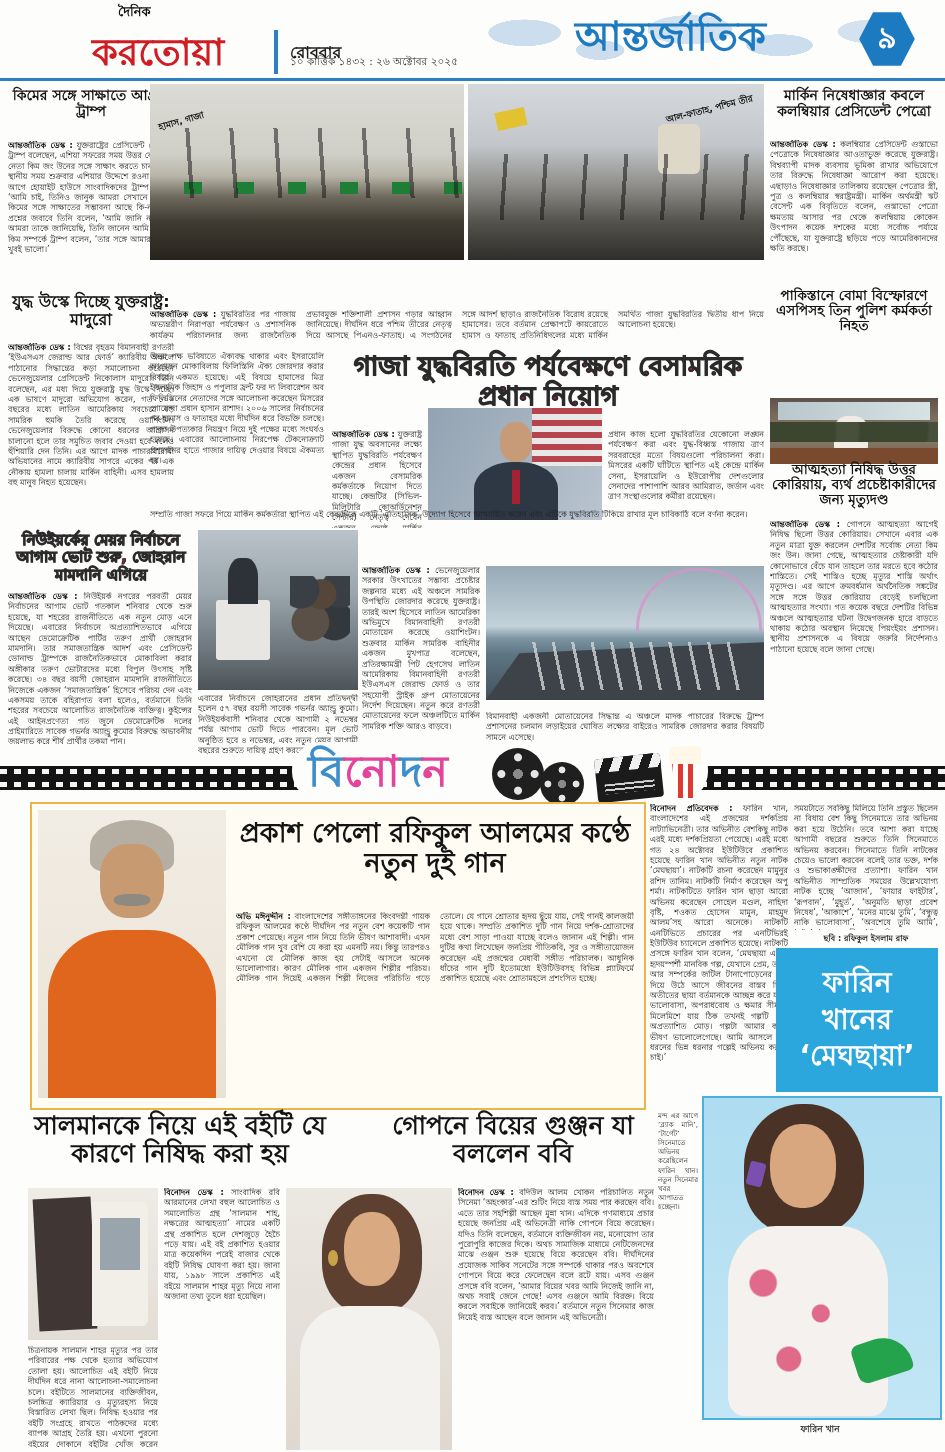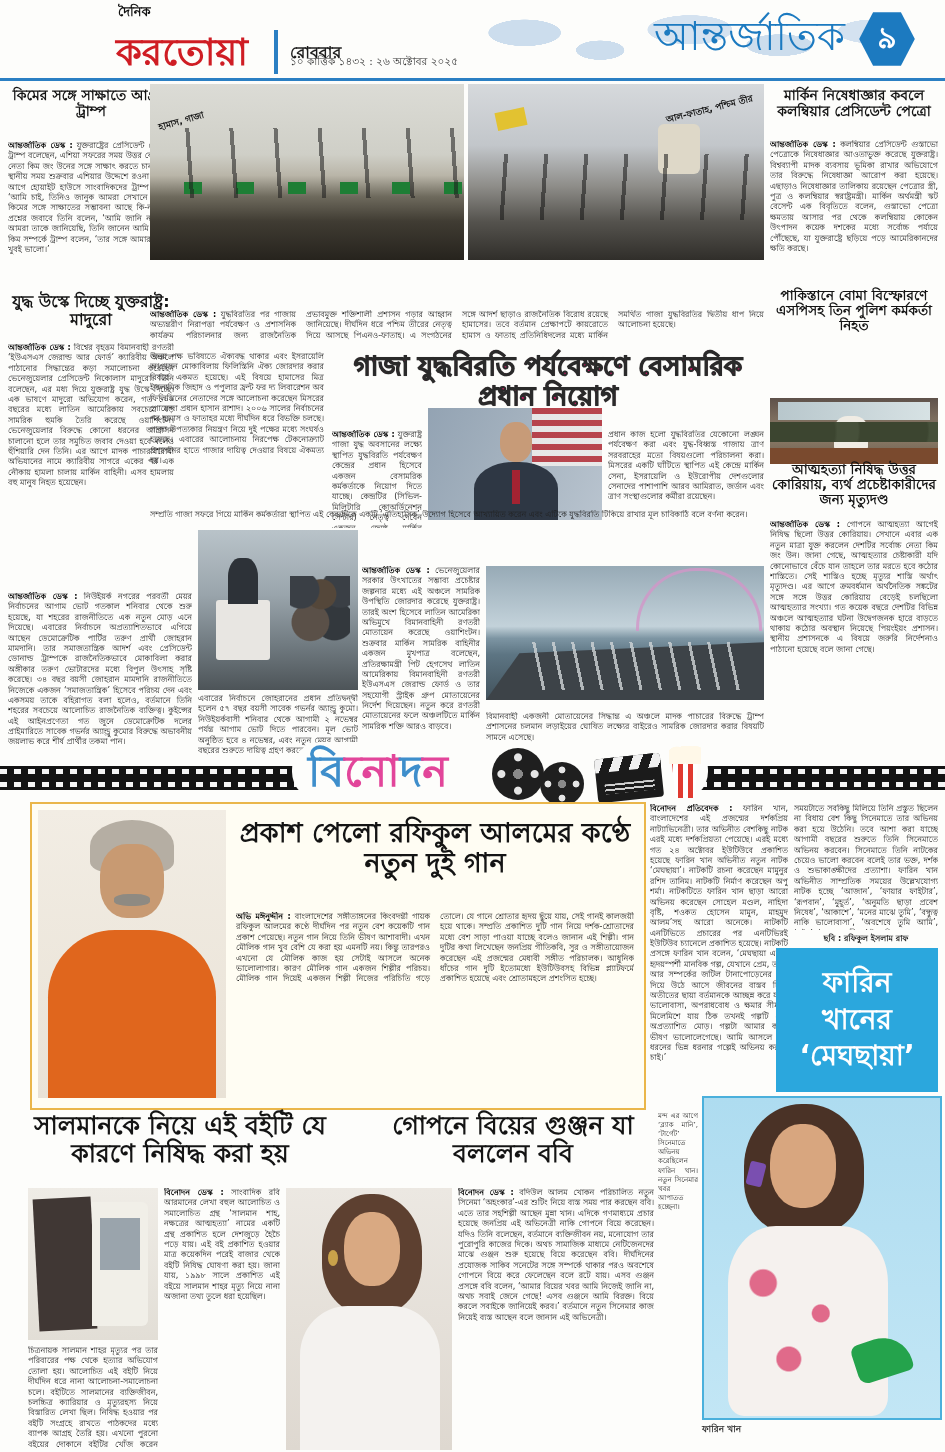--- a/index.html
+++ b/index.html
@@ -11,31 +11,31 @@
   .h-solid{font-weight:bold;color:#141414;text-align:center;line-height:1.12;}
   .h-outline{font-weight:bold;color:#be185d;-webkit-text-stroke:1.1px #2a2a2a;text-shadow:0 0 1px #444;
              text-align:center;line-height:1.15;}
   .h-red{font-weight:bold;color:#c1151b;text-align:center;white-space:nowrap;letter-spacing:-0.5px;}
   
   .bt{font-size:8px;line-height:1.3;text-align:justify;color:#222;margin:0;overflow:hidden;}
   .bt b{font-weight:bold;color:#000;}
   .cap{font-size:8px;line-height:1.3;text-align:justify;color:#222;overflow:hidden;}
   
   .logo-daily{font-weight:bold;color:#111;font-size:13px;}
-  .logo-main{font-weight:bold;color:#cf1d24;font-size:37px;line-height:1;text-align:center;}
+  .logo-main{font-weight:bold;color:#cf1d24;font-size:37px;line-height:1;}
   .m-divider{background:#2b7fc3;}
   .day{font-weight:bold;font-size:16px;color:#1d1d1d;margin-top:12px;}
   .dateline{font-size:10.5px;color:#333;}
   .map{background:
     radial-gradient(ellipse 60px 22px at 12% 40%, #ccdded 60%, transparent 61%),
     radial-gradient(ellipse 40px 16px at 28% 68%, #ccdded 60%, transparent 61%),
     radial-gradient(ellipse 70px 24px at 47% 35%, #d4e2f0 60%, transparent 61%),
     radial-gradient(ellipse 55px 18px at 66% 60%, #ccdded 60%, transparent 61%),
     radial-gradient(ellipse 60px 20px at 86% 38%, #d4e2f0 60%, transparent 61%);}
-  .section-title{font-weight:normal;font-size:40px;color:#1c7ac0;text-align:right;line-height:1;}
+  .section-title{font-weight:bold;font-size:40px;color:#1c7ac0;line-height:1;}
   .hex{background:#1c7ac0;clip-path:polygon(26% 4%,74% 4%,98% 50%,74% 96%,26% 96%,2% 50%);
        color:#fff;font-weight:bold;font-size:30px;display:flex;align-items:center;justify-content:center;}
   .rule{background:#2b7fc3;}
   
   .ph{position:absolute;overflow:hidden;}
   .ph-hamas{background:linear-gradient(180deg,#dcdcd6 0%,#cfcfc7 40%,#b9b5a8 52%,#6e6a5d 64%,#403c33 78%,#26231d 100%);}
   .ph-fatah{background:linear-gradient(180deg,#d6d9dc 0%,#c2c6ca 35%,#8e8d89 58%,#55534e 78%,#302e2a 100%);}
   .ph-suit{background:linear-gradient(115deg,#93a3b3 0%,#a9b6c2 60%,#b9c4cf 100%);}
   .ph-kim{background:linear-gradient(180deg,#5e514a 0%,#7b6c5d 30%,#8a7a66 60%,#6b5c4d 100%);}
   .ph-podium{background:linear-gradient(180deg,#b9c3c9 0%,#9aa5ac 40%,#707a80 72%,#4d5458 100%);}
@@ -71,21 +71,21 @@
   .popcorn .kern{position:absolute;left:1px;top:0;width:32px;height:18px;
      background:radial-gradient(circle at 25% 60%,#fff8e8 38%,transparent 40%),
                 radial-gradient(circle at 55% 35%,#fff8e8 38%,transparent 40%),
                 radial-gradient(circle at 82% 62%,#fff8e8 38%,transparent 40%);}
   
   .ent-box{position:absolute;border:2px solid #eab64a;background:#fffdf3;}
   .blue-box{position:absolute;background:#2ba7dd;color:#fff;font-weight:bold;font-size:28px;
             display:flex;align-items:center;justify-content:center;text-align:center;
             line-height:1.3;white-space:pre-line;}
   .credit{font-size:8px;font-weight:bold;text-align:center;color:#222;}
-  .ph-cap{font-size:9px;font-weight:bold;color:#333;text-align:left;}
+  .ph-cap{font-size:9px;font-weight:bold;color:#333;text-align:center;}
   .two-col{column-count:2;column-gap:10px;}
   .four-col{column-count:4;column-gap:10px;}
 </style>
 </head>
 <body>
 
 <div class="page">
 
   <div class="abs logo-daily" style="left:118px;top:2px;width:150px;">দৈনিক</div>
   <div class="abs logo-main" style="left:92px;top:34px;width:180px;">করতোয়া</div>
@@ -98,20 +98,21 @@
     <span>৯</span>
   </div>
   <div class="abs rule" style="left:0;top:78px;width:945px;height:3px;"></div>
 
   <div class="abs h-solid" style="left:8px;top:88px;width:166px;height:50px;font-size:14px;">কিমের সঙ্গে সাক্ষাতে আগ্রহী ট্রাম্প</div>
   <p class="abs bt" style="left:8px;top:141px;width:166px;height:148px;"><b>আন্তর্জাতিক ডেস্ক :</b> <span>যুক্তরাষ্ট্রের প্রেসিডেন্ট ডোনাল্ড ট্রাম্প বলেছেন, এশিয়া সফরের সময় উত্তর কোরিয়ার নেতা কিম জং উনের সঙ্গে সাক্ষাৎ করতে চান তিনি। স্থানীয় সময় শুক্রবার এশিয়ার উদ্দেশে রওনা হওয়ার আগে হোয়াইট হাউসে সাংবাদিকদের ট্রাম্প বলেন, ‘আমি চাই, তিনিও জানুক আমরা সেখানে যাচ্ছি।’ কিমের সঙ্গে সাক্ষাতের সম্ভাবনা আছে কি-না এমন প্রশ্নের জবাবে তিনি বলেন, ‘আমি জানি না, তবে আমরা তাকে জানিয়েছি, তিনি জানেন আমি যাচ্ছি।’ কিম সম্পর্কে ট্রাম্প বলেন, ‘তার সঙ্গে আমার সম্পর্ক খুবই ভালো।’</span></p>
 
   <div class="abs h-solid" style="left:8px;top:293px;width:166px;height:46px;font-size:16px;">যুদ্ধ উস্কে দিচ্ছে যুক্তরাষ্ট্র: মাদুরো</div>
   <p class="abs bt" style="left:8px;top:343px;width:166px;height:184px;"><b>আন্তর্জাতিক ডেস্ক :</b> <span>বিশ্বের বৃহত্তম বিমানবাহী রণতরী ‘ইউএসএস জেরাল্ড আর ফোর্ড’ ক্যারিবীয় অঞ্চলে পাঠানোর সিদ্ধান্তের কড়া সমালোচনা করেছেন ভেনেজুয়েলার প্রেসিডেন্ট নিকোলাস মাদুরো। তিনি বলেছেন, এর মধ্য দিয়ে যুক্তরাষ্ট্র যুদ্ধ উস্কে দিচ্ছে। এক ভাষণে মাদুরো অভিযোগ করেন, গত ১০০ বছরের মধ্যে লাতিন আমেরিকায় সবচেয়ে বড় সামরিক হুমকি তৈরি করেছে ওয়াশিংটন। ভেনেজুয়েলার বিরুদ্ধে কোনো ধরনের আগ্রাসন চালানো হলে তার সমুচিত জবাব দেওয়া হবে বলেও হুঁশিয়ারি দেন তিনি। এর আগে মাদক পাচারবিরোধী অভিযানের নামে ক্যারিবীয় সাগরে একের পর এক নৌকায় হামলা চালায় মার্কিন বাহিনী। এসব হামলায় বহু মানুষ নিহত হয়েছেন।</span></p>
 
+  <div class="abs h-outline" style="left:8px;top:532px;width:186px;height:56px;font-size:15px;">নিউইয়র্কের মেয়র নির্বাচনে আগাম ভোট শুরু, জোহরান মামদানি এগিয়ে</div>
   <p class="abs bt" style="left:8px;top:592px;width:184px;height:164px;"><b>আন্তর্জাতিক ডেস্ক :</b> <span>নিউইয়র্ক নগরের পরবর্তী মেয়র নির্বাচনের আগাম ভোট গতকাল শনিবার থেকে শুরু হয়েছে, যা শহরের রাজনীতিতে এক নতুন মোড় এনে দিয়েছে। এবারের নির্বাচনে অপ্রত্যাশিতভাবে এগিয়ে আছেন ডেমোক্রেটিক পার্টির তরুণ প্রার্থী জোহরান মামদানি। তার সমাজতান্ত্রিক আদর্শ এবং প্রেসিডেন্ট ডোনাল্ড ট্রাম্পকে রাজনৈতিকভাবে মোকাবিলা করার অঙ্গীকার তরুণ ভোটারদের মধ্যে বিপুল উৎসাহ সৃষ্টি করেছে। ৩৪ বছর বয়সী জোহরান মামদানি রাজনীতিতে নিজেকে একজন ‘সমাজতান্ত্রিক’ হিসেবে পরিচয় দেন এবং একসময় তাকে বহিরাগত বলা হলেও, বর্তমানে তিনি শহরের সবচেয়ে আলোচিত রাজনৈতিক ব্যক্তিত্ব। কুইন্সের এই আইনপ্রণেতা গত জুনে ডেমোক্রেটিক দলের প্রাইমারিতে সাবেক গভর্নর অ্যান্ড্রু কুমোর বিরুদ্ধে অভাবনীয় জয়লাভ করে শীর্ষ প্রার্থীর তকমা পান।</span></p>
   <div class="ph ph-podium" style="left:198px;top:530px;width:160px;height:160px;">
     <i class="acc" style="left:18px;top:70px;width:54px;height:60px;background:#e8e6e2;border-radius:3px;"></i>
     <i class="acc" style="left:30px;top:28px;width:30px;height:46px;background:#2d3238;border-radius:40% 40% 0 0;"></i>
     <i class="acc" style="left:92px;top:46px;width:60px;height:70px;background:
         radial-gradient(circle at 18% 20%,#3a3f45 24%,transparent 26%),
         radial-gradient(circle at 52% 26%,#54473a 24%,transparent 26%),
         radial-gradient(circle at 84% 18%,#3a3f45 24%,transparent 26%),
         radial-gradient(circle at 34% 66%,#5a5048 30%,transparent 32%),
         radial-gradient(circle at 74% 64%,#33383d 30%,transparent 32%);"></i>

